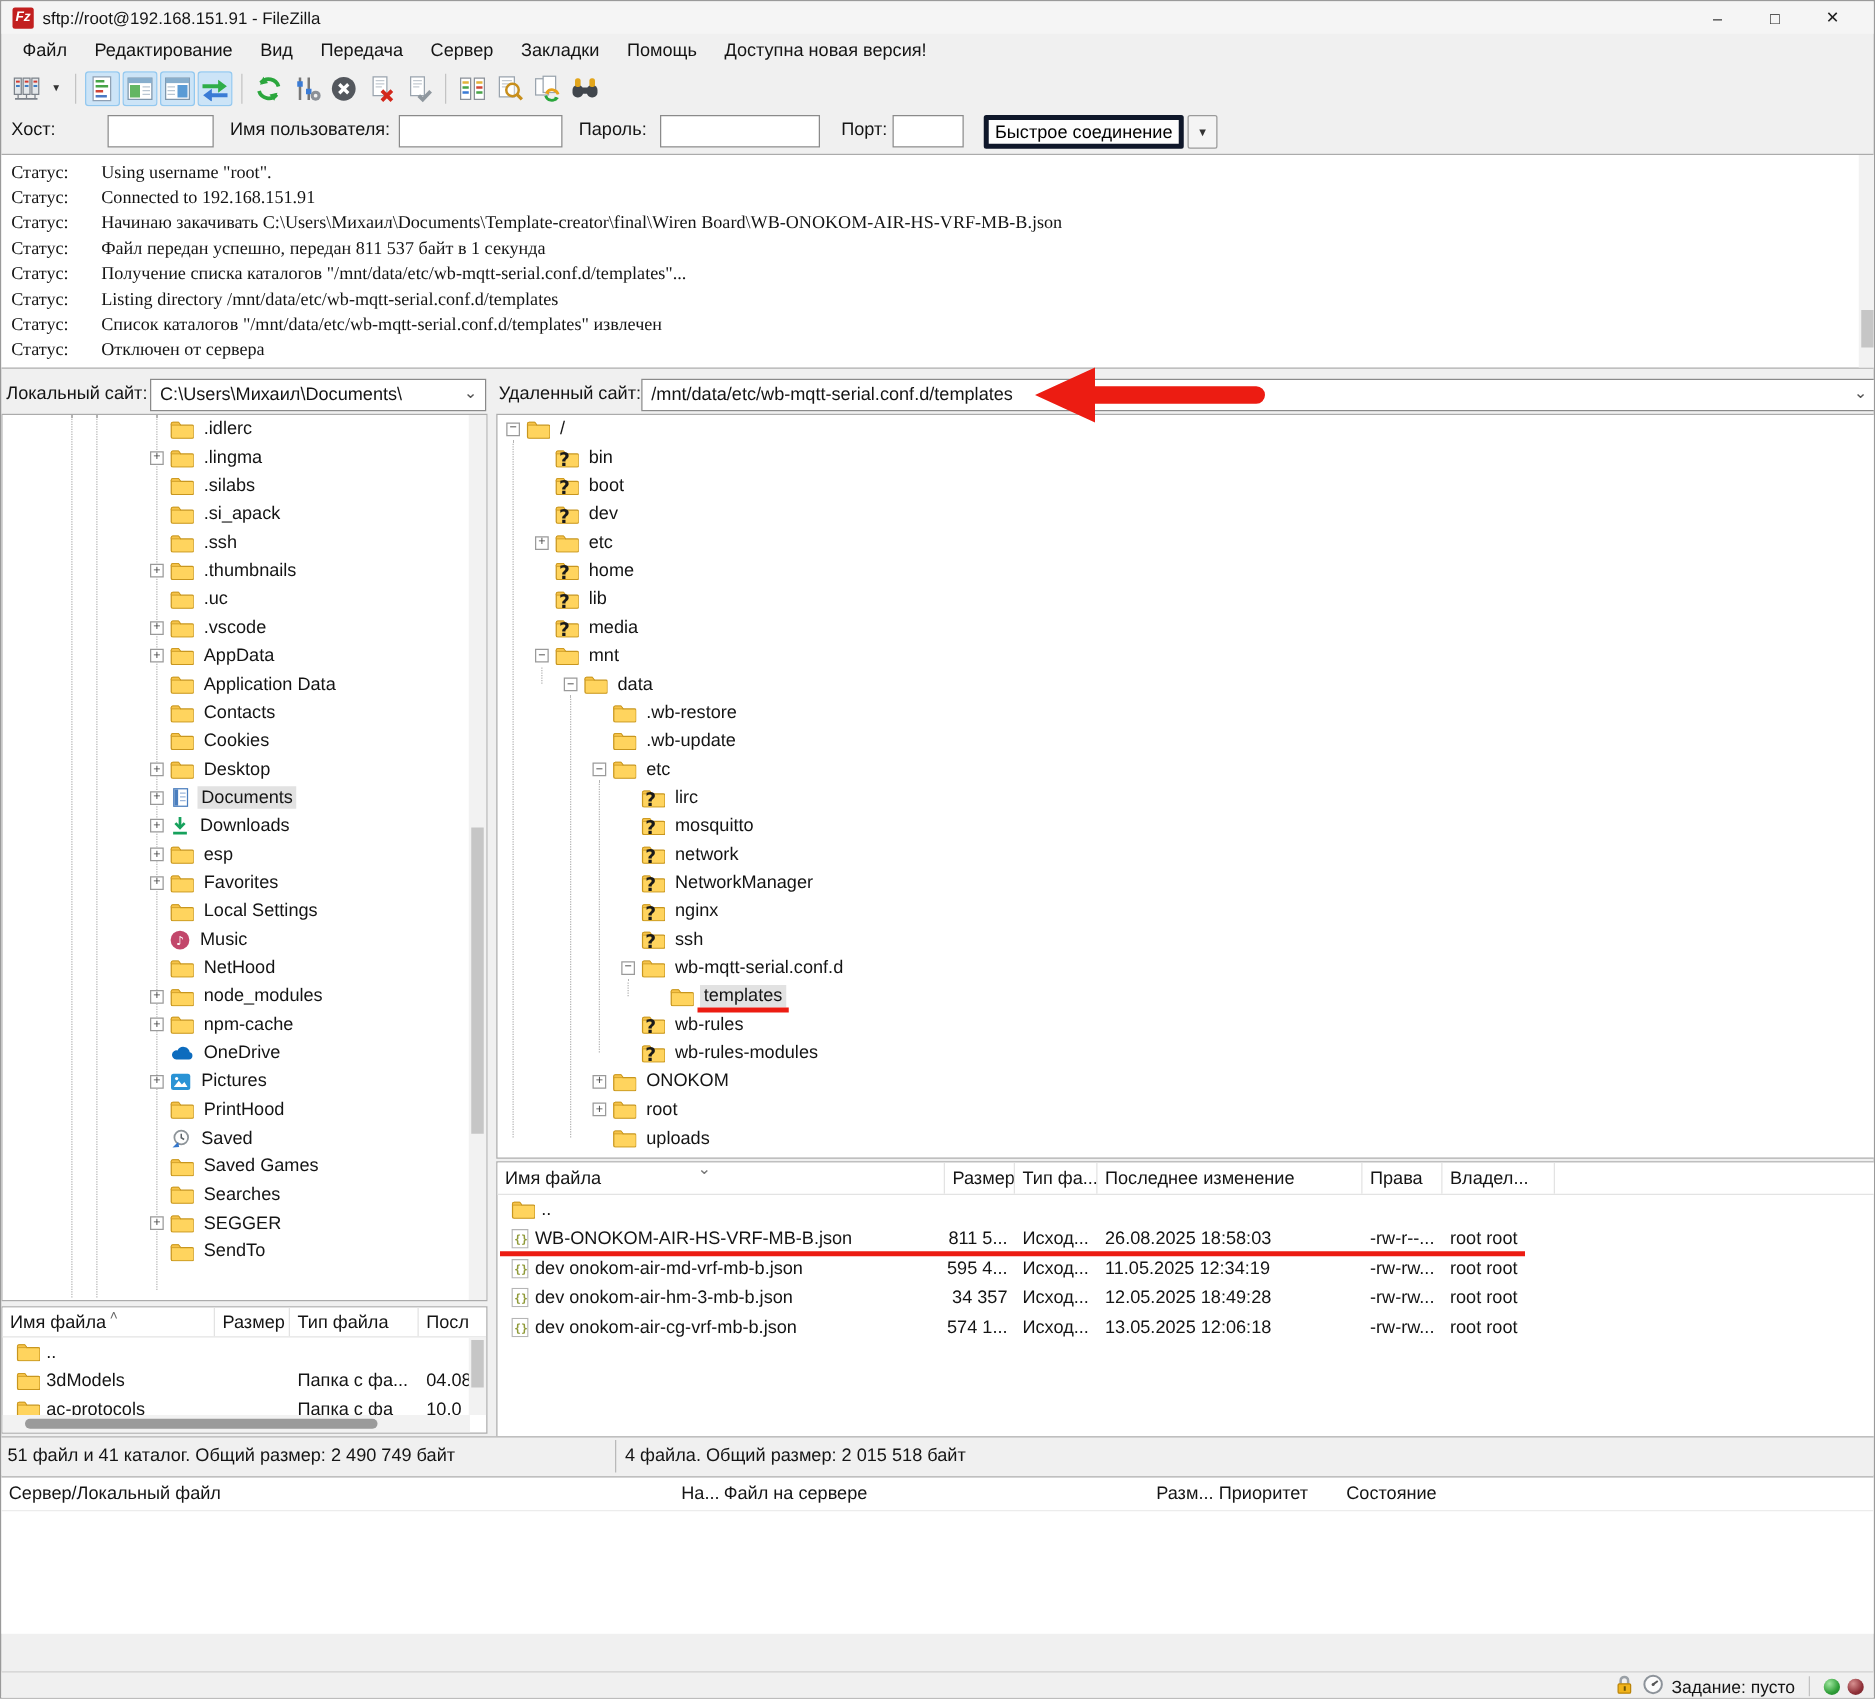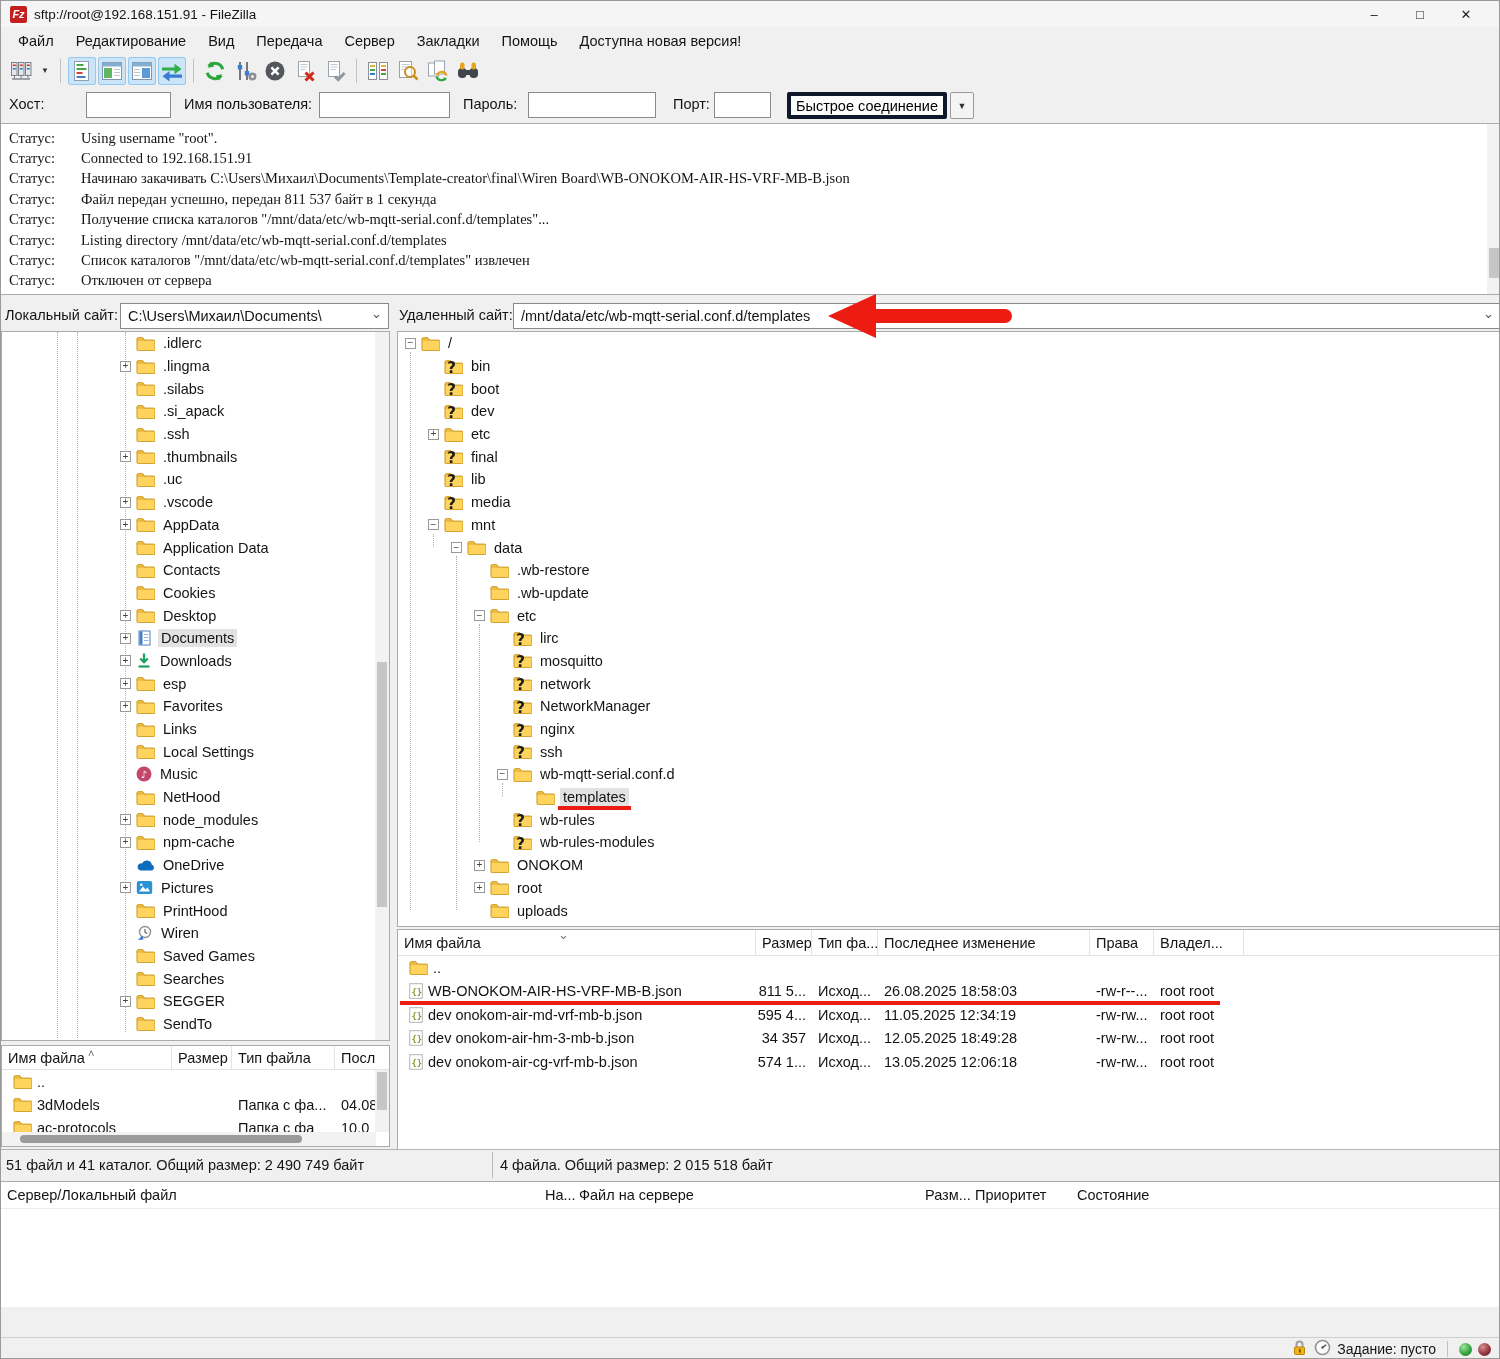--- a/index.html
+++ b/index.html
@@ -539,31 +539,20 @@
       </div>
       <div class="trow">
         <span class="tspacer" style="width: 118px;"></span>
         <span class="texp-ghost"></span>
         <span class="ticon">
           <svg width="19" height="15" viewBox="0 0 19 15" xmlns="http://www.w3.org/2000/svg">
             <path d="M1 3.2 q0-1.4 1.3-1.4 h4.5 l1.7 2.3 h9.2 q1.3 0 1.3 1.3 v8 q0 1.3 -1.3 1.3 h-15.4 q-1.3 0 -1.3 -1.3 z" fill="#ffd45e" stroke="#c8961e"></path>
   <path d="M1 4.1 h7.5 l-1.7 -2.3 h-4.5 q-1.3 0 -1.3 1.4 z" fill="#f6c34a" stroke="#c8961e" stroke-width="0.6"></path>
           </svg>
         </span>
-        <span class="tlabel">Links</span>
-      </div>
-      <div class="trow">
-        <span class="tspacer" style="width: 118px;"></span>
-        <span class="texp-ghost"></span>
-        <span class="ticon">
-          <svg width="19" height="15" viewBox="0 0 19 15" xmlns="http://www.w3.org/2000/svg">
-            <path d="M1 3.2 q0-1.4 1.3-1.4 h4.5 l1.7 2.3 h9.2 q1.3 0 1.3 1.3 v8 q0 1.3 -1.3 1.3 h-15.4 q-1.3 0 -1.3 -1.3 z" fill="#ffd45e" stroke="#c8961e"></path>
-  <path d="M1 4.1 h7.5 l-1.7 -2.3 h-4.5 q-1.3 0 -1.3 1.4 z" fill="#f6c34a" stroke="#c8961e" stroke-width="0.6"></path>
-          </svg>
-        </span>
         <span class="tlabel">Local Settings</span>
       </div>
       <div class="trow">
         <span class="tspacer" style="width: 118px;"></span>
         <span class="texp-ghost"></span>
         <span class="ticon">
           <svg width="16" height="16" viewBox="0 0 16 16" xmlns="http://www.w3.org/2000/svg">
             <circle cx="8" cy="8" r="7.5" fill="#c2476b"></circle>
             <text x="4.8" y="11.8" font-size="10" fill="#fff" font-family="DejaVu Sans">♪</text>
           </svg>
@@ -639,21 +628,21 @@
       <div class="trow">
         <span class="tspacer" style="width: 118px;"></span>
         <span class="texp-ghost"></span>
         <span class="ticon">
           <svg width="17" height="16" viewBox="0 0 17 16" xmlns="http://www.w3.org/2000/svg">
             <circle cx="9" cy="7" r="5.5" fill="#fdfdfd" stroke="#8d9499" stroke-width="1.4"></circle>
             <path d="M9 4 v3.2 l2.3 1.4" stroke="#5a6166" stroke-width="1.2" fill="none"></path>
             <path d="M2 15 l4.5 -4.5 l0.8 4 z" fill="#3577cc"></path>
           </svg>
         </span>
-        <span class="tlabel">Wiren</span>
+        <span class="tlabel">Saved</span>
       </div>
       <div class="trow">
         <span class="tspacer" style="width: 118px;"></span>
         <span class="texp-ghost"></span>
         <span class="ticon">
           <svg width="19" height="15" viewBox="0 0 19 15" xmlns="http://www.w3.org/2000/svg">
             <path d="M1 3.2 q0-1.4 1.3-1.4 h4.5 l1.7 2.3 h9.2 q1.3 0 1.3 1.3 v8 q0 1.3 -1.3 1.3 h-15.4 q-1.3 0 -1.3 -1.3 z" fill="#ffd45e" stroke="#c8961e"></path>
   <path d="M1 4.1 h7.5 l-1.7 -2.3 h-4.5 q-1.3 0 -1.3 1.4 z" fill="#f6c34a" stroke="#c8961e" stroke-width="0.6"></path>
           </svg>
         </span>
@@ -763,21 +752,21 @@
       <div class="trow">
         <span class="tspacer" style="width: 30px;"></span>
         <span class="texp-ghost"></span>
         <span class="ticon">
           <svg width="19" height="15" viewBox="0 0 19 15" xmlns="http://www.w3.org/2000/svg">
             <path d="M1 3.2 q0-1.4 1.3-1.4 h4.5 l1.7 2.3 h9.2 q1.3 0 1.3 1.3 v8 q0 1.3 -1.3 1.3 h-15.4 q-1.3 0 -1.3 -1.3 z" fill="#ffd45e" stroke="#c8961e"></path>
   <path d="M1 4.1 h7.5 l-1.7 -2.3 h-4.5 q-1.3 0 -1.3 1.4 z" fill="#f6c34a" stroke="#c8961e" stroke-width="0.6"></path>
             <text x="3.2" y="14" font-size="15" font-weight="bold" fill="#1a1a1a" font-family="DejaVu Sans">?</text>
           </svg>
         </span>
-        <span class="tlabel">final</span>
+        <span class="tlabel">home</span>
       </div>
       <div class="trow">
         <span class="tspacer" style="width: 30px;"></span>
         <span class="texp-ghost"></span>
         <span class="ticon">
           <svg width="19" height="15" viewBox="0 0 19 15" xmlns="http://www.w3.org/2000/svg">
             <path d="M1 3.2 q0-1.4 1.3-1.4 h4.5 l1.7 2.3 h9.2 q1.3 0 1.3 1.3 v8 q0 1.3 -1.3 1.3 h-15.4 q-1.3 0 -1.3 -1.3 z" fill="#ffd45e" stroke="#c8961e"></path>
   <path d="M1 4.1 h7.5 l-1.7 -2.3 h-4.5 q-1.3 0 -1.3 1.4 z" fill="#f6c34a" stroke="#c8961e" stroke-width="0.6"></path>
             <text x="3.2" y="14" font-size="15" font-weight="bold" fill="#1a1a1a" font-family="DejaVu Sans">?</text>
           </svg>

